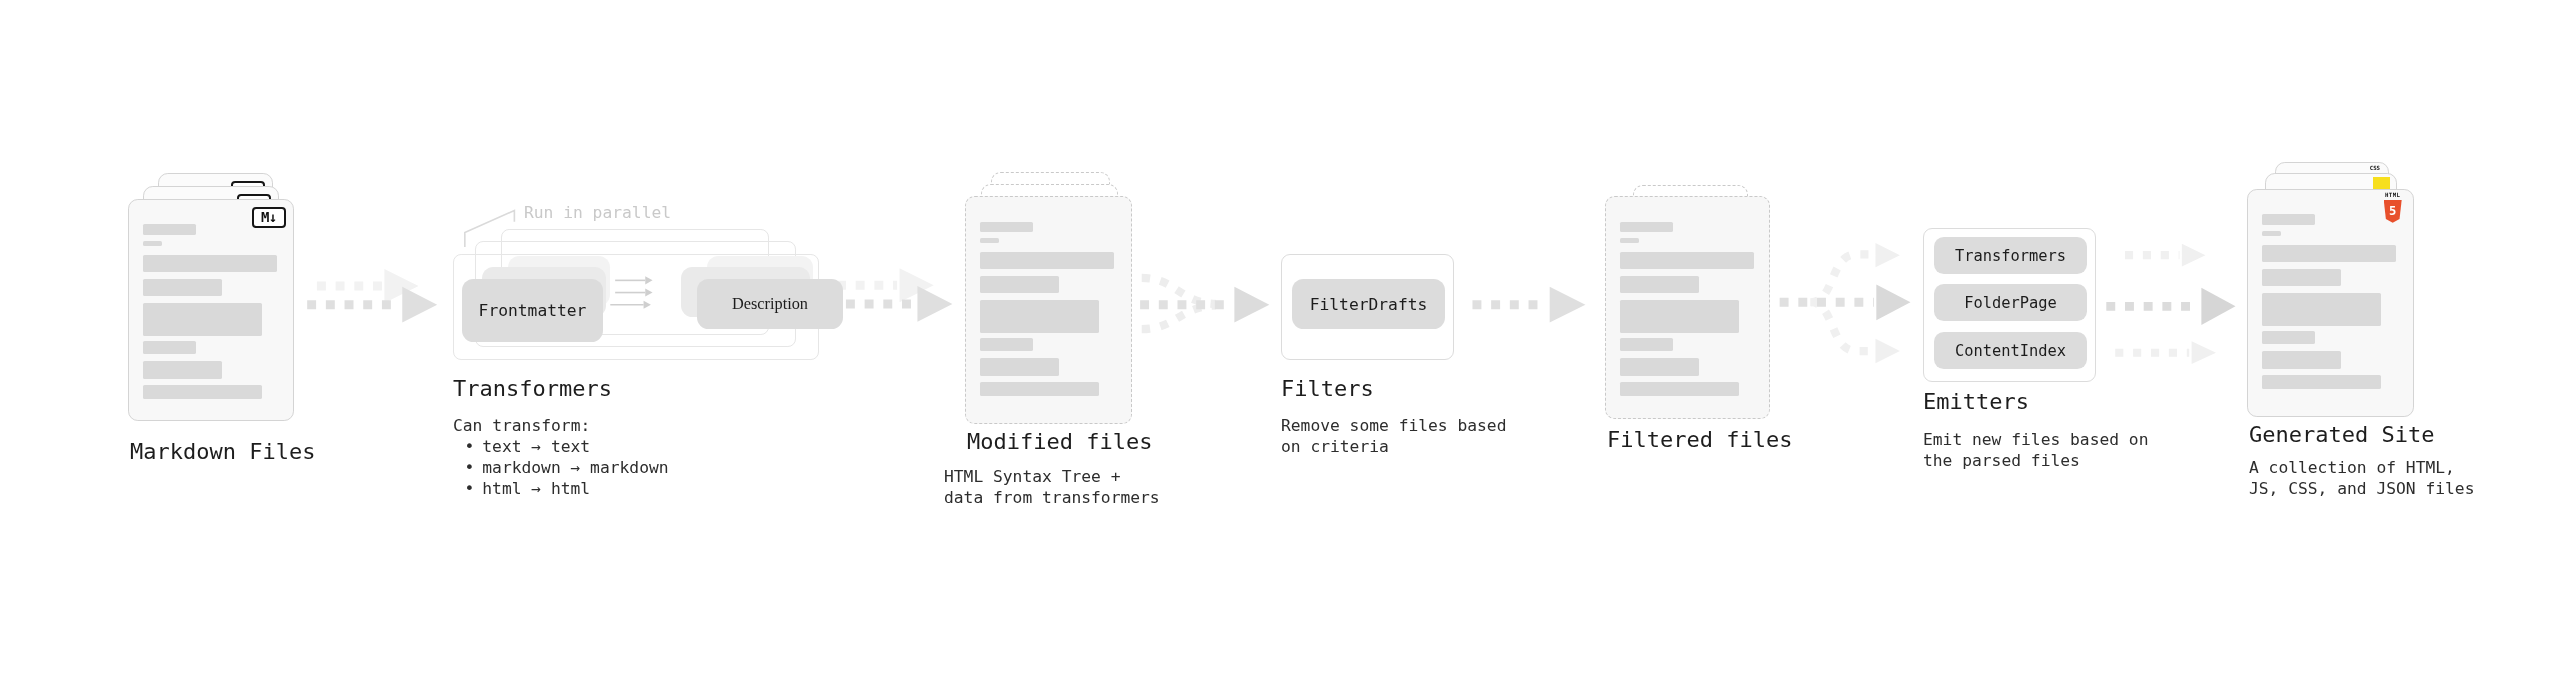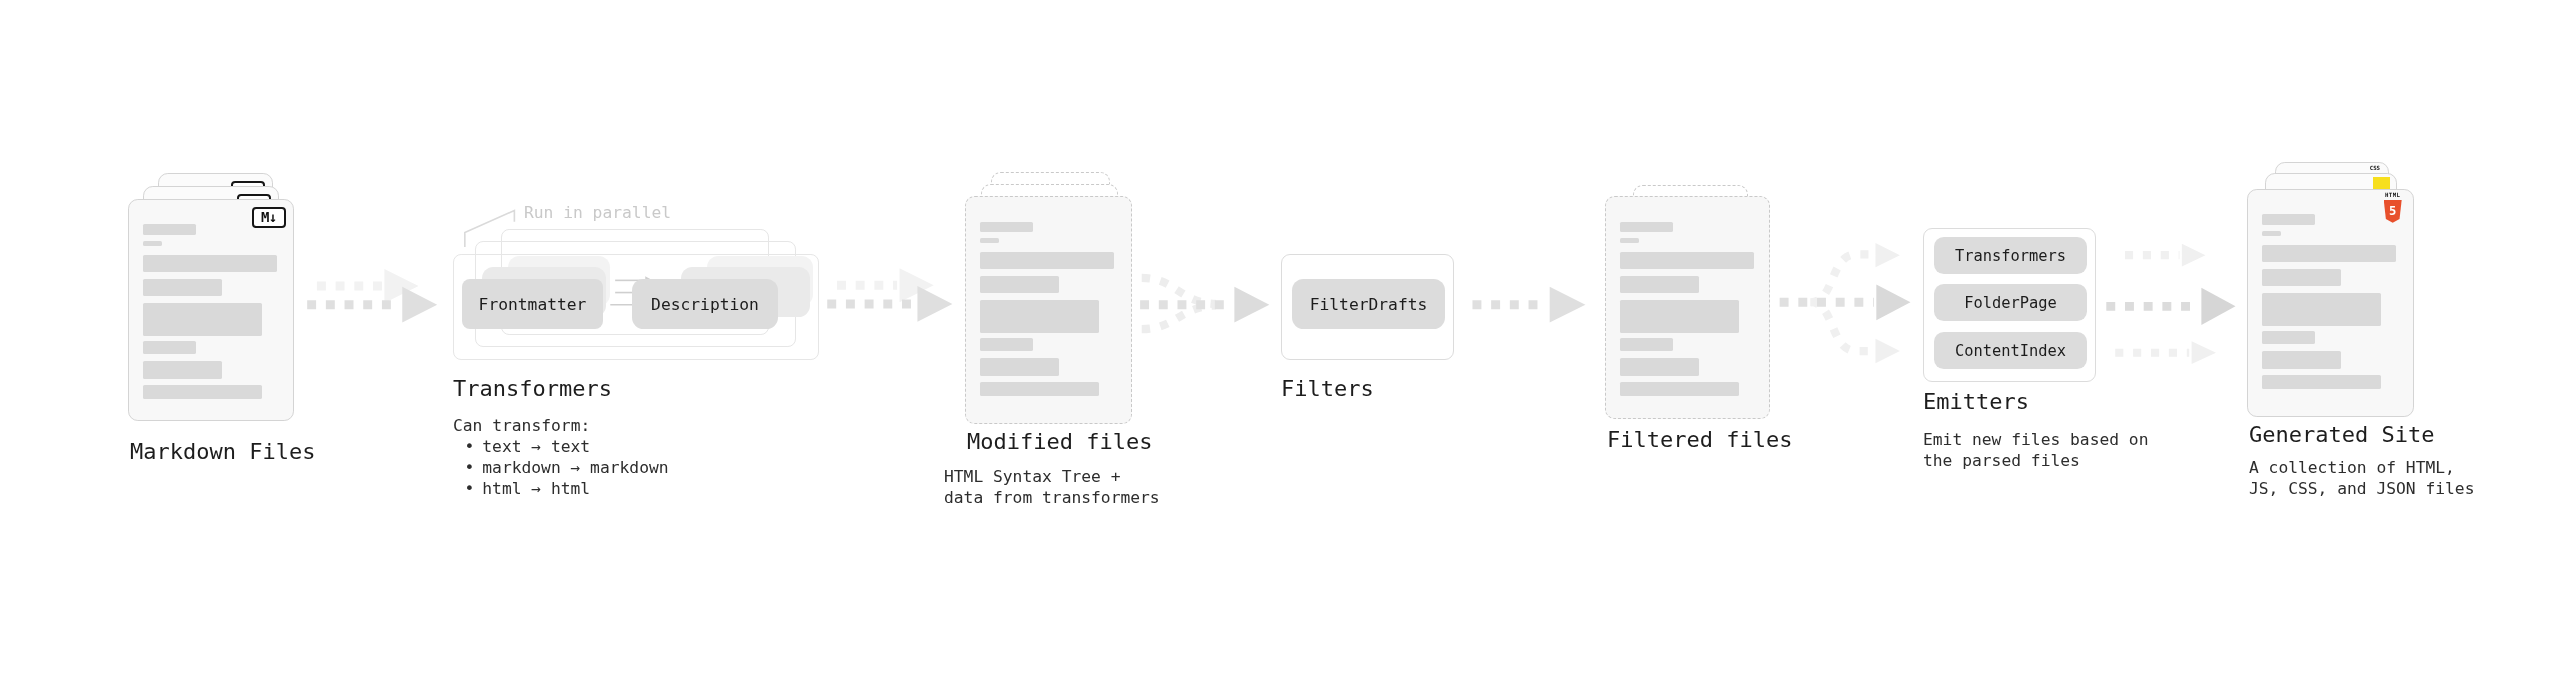--- a/index.html
+++ b/index.html
@@ -145,22 +145,22 @@
 
   <div class="note" style="left:524px;top:204px;">Run in parallel</div>
   <div class="tbox" style="left:501px;top:229px;width:268px;height:106px;"></div>
   <div class="tbox" style="left:475px;top:241px;width:321px;height:106px;"></div>
   <div class="tbox" style="left:453px;top:254px;width:366px;height:106px;"></div>
 
   <div class="ghost2" style="left:508px;top:256px;width:102px;height:50px;"></div>
   <div class="ghost2" style="left:707px;top:256px;width:106px;height:50px;"></div>
   <div class="ghost1" style="left:482px;top:267px;width:124px;height:50px;"></div>
   <div class="ghost1" style="left:681px;top:267px;width:129px;height:50px;"></div>
-  <div class="pill" style="left:462px;top:279px;width:141px;height:50px;border-radius:8px;">Frontmatter</div>
-  <div class="pill" style="left:632px;top:279px;width:146px;height:50px;">Description</div>
+  <div class="pill" style="left:462px;top:279px;width:141px;height:63px;">Frontmatter</div>
+  <div class="pill" style="left:697px;top:279px;width:146px;height:50px;font-family:Liberation Serif, serif;">Description</div>
 
   <div class="h" style="left:453px;top:377px;">Transformers</div>
   <div class="desc" style="left:453px;top:415px;">
     <div>Can transform:</div>
     <div class="indent"><span class="b">•</span><span>text → text</span></div>
     <div class="indent"><span class="b">•</span><span>markdown → markdown</span></div>
     <div class="indent"><span class="b">•</span><span>html → html</span></div>
   </div>
 
   <div class="abs" style="left:965px;top:172px;width:167px;height:253px;">
@@ -179,20 +179,24 @@
   </div>
   <div class="h" style="left:967px;top:430px;">Modified files</div>
   <div class="desc" style="left:944px;top:466px;">
     <div>HTML Syntax Tree +</div>
     <div>data from transformers</div>
   </div>
 
   <div class="container-box" style="left:1281px;top:254px;width:173px;height:106px;"></div>
   <div class="pill" style="left:1292px;top:279px;width:153px;height:50px;">FilterDrafts</div>
   <div class="h" style="left:1281px;top:377px;">Filters</div>
+  <div class="desc" style="left:1281px;top:415px;">
+    <div>Remove some files based</div>
+    <div>on criteria</div>
+  </div>
 
   <div class="abs" style="left:1605px;top:185px;width:165px;height:236px;">
     <div class="card dashed back" style="left:28.4px;top:0;width:115px;height:223px;"></div>
     <div class="card dashed" style="left:0;top:11.4px;width:165px;height:223px;">
         <div class="bar" style="left: 14px; top: 24.4px; width: 53px; height: 10.6px;"></div>
         <div class="bar" style="left: 14px; top: 41px; width: 18.7px; height: 4.9px;"></div>
         <div class="bar" style="left: 14px; top: 55px; width: 134px; height: 17px;"></div>
         <div class="bar" style="left: 14px; top: 79px; width: 79px; height: 17px;"></div>
         <div class="bar" style="left: 14px; top: 103px; width: 119px; height: 32.5px;"></div>
         <div class="bar" style="left: 14px; top: 141px; width: 53px; height: 13px;"></div>

